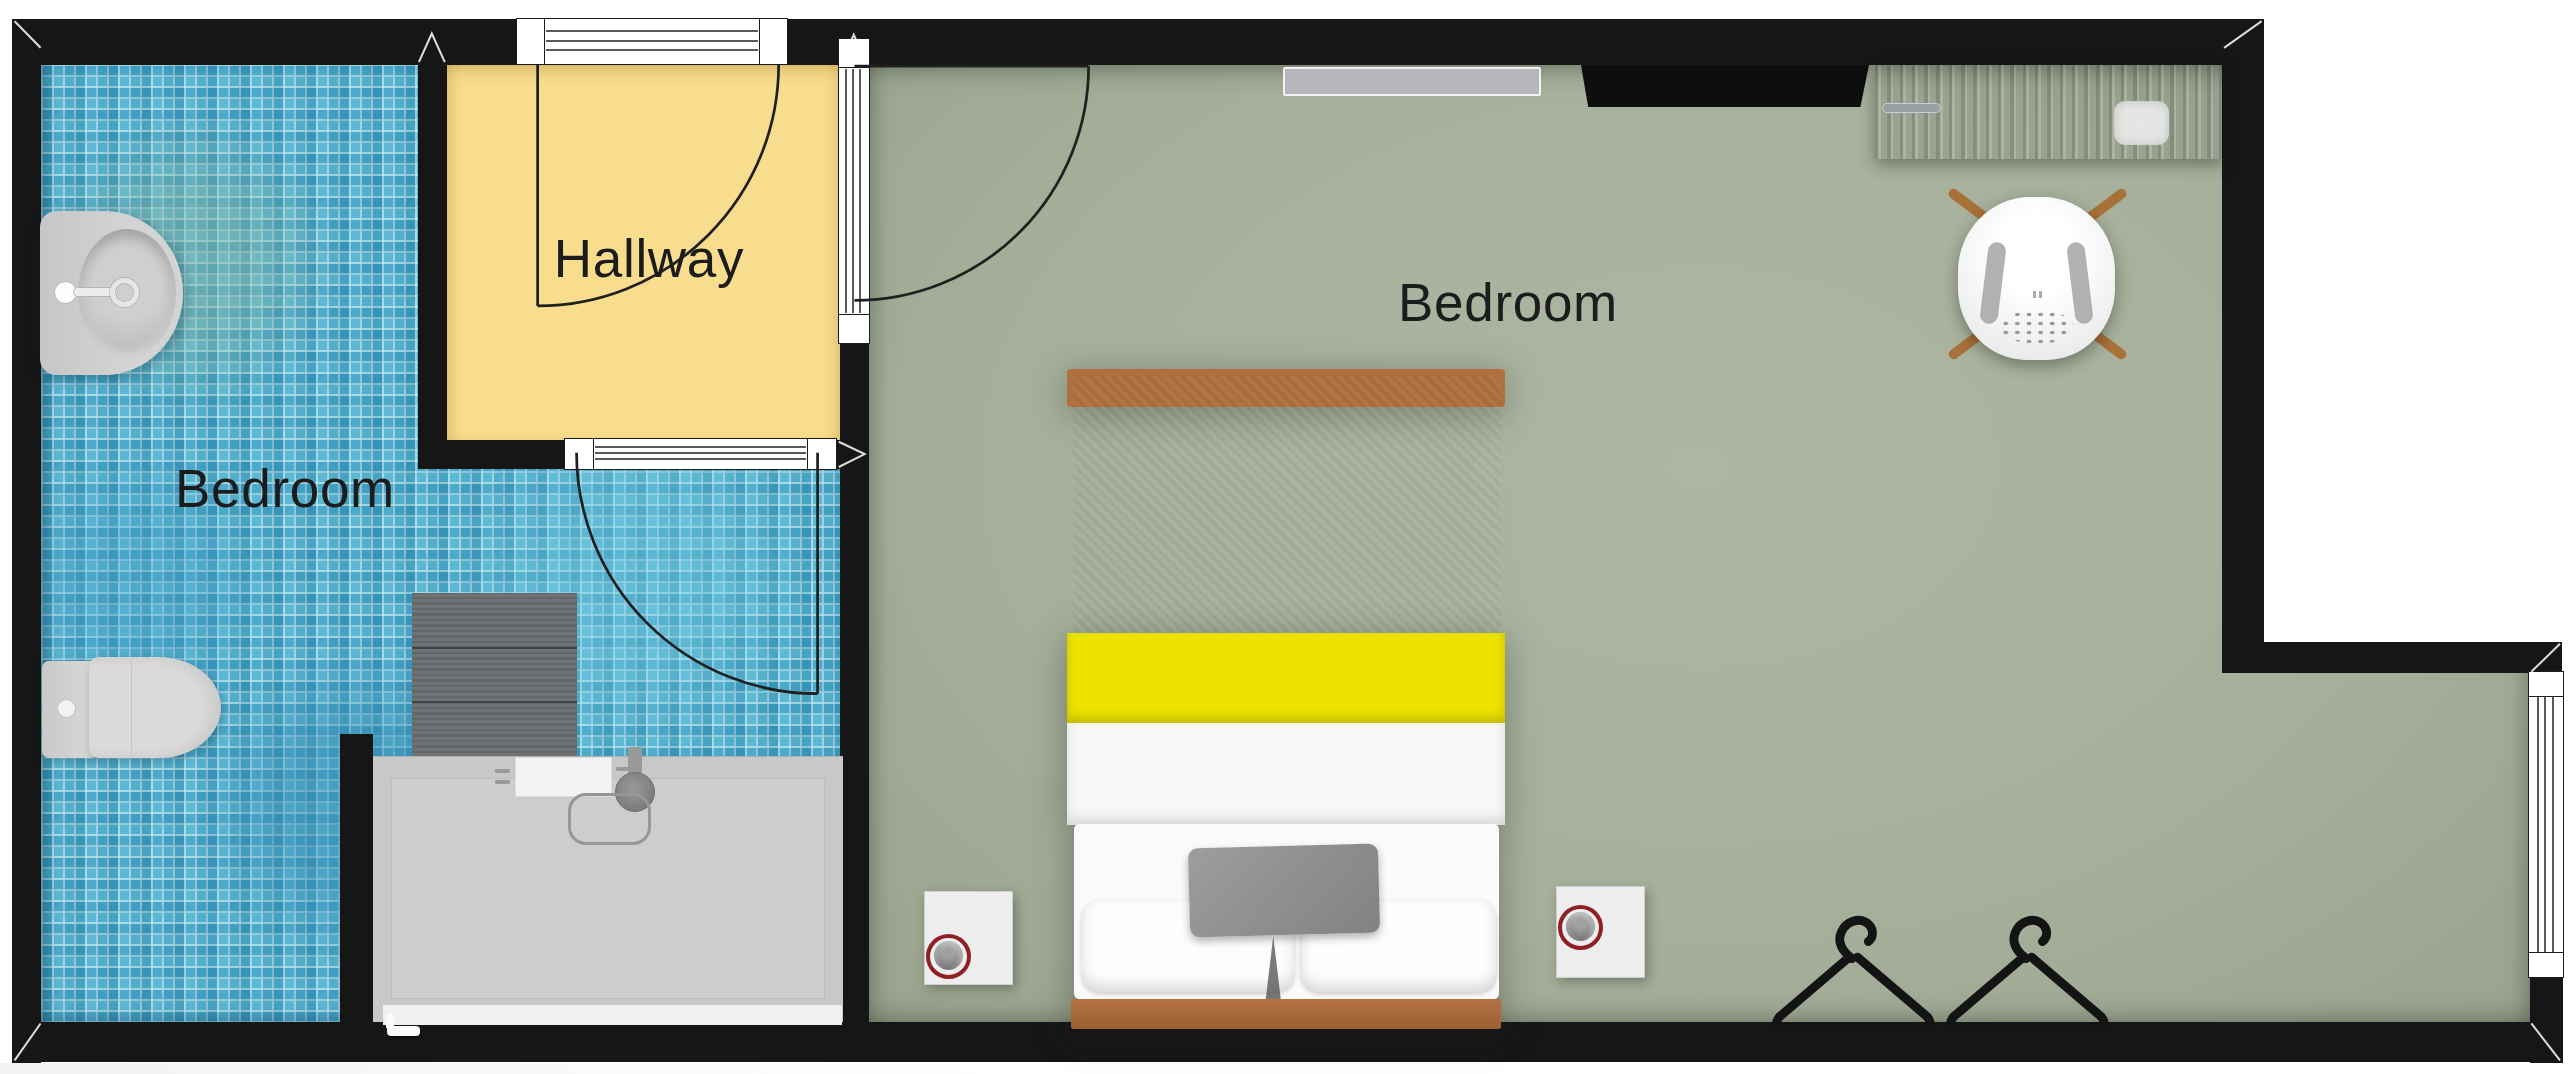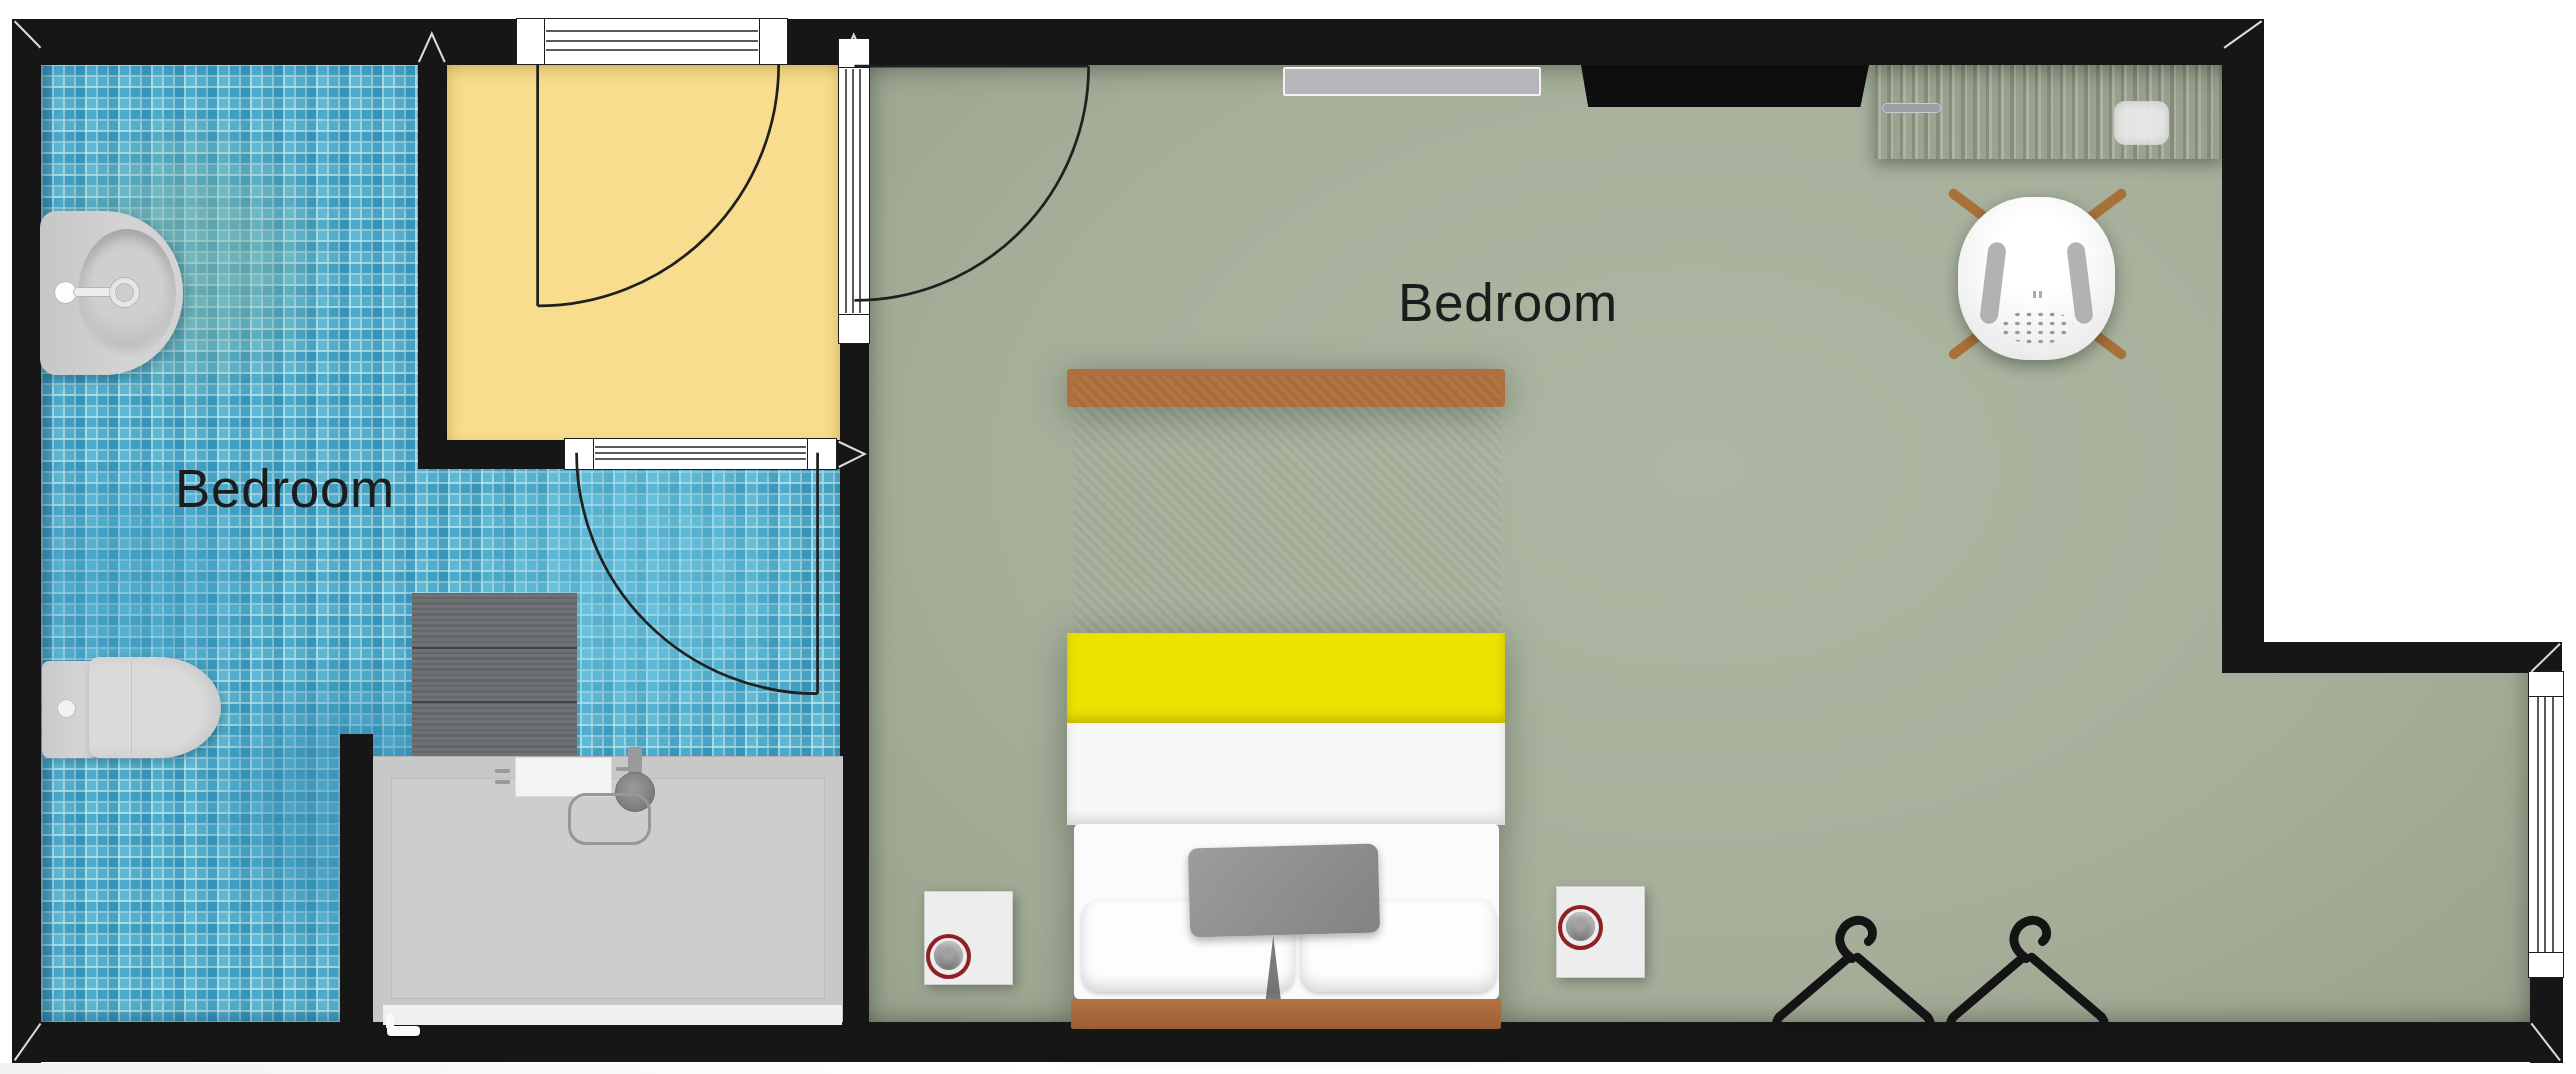--- a/index.html
+++ b/index.html
@@ -327,16 +327,17 @@
       <path d="M 21 1553 L 59 1499"></path>
       <path d="M 3749 1553 L 3707 1499"></path>
       <path d="M 3749 943 L 3707 984"></path>
       <path d="M 613 91 L 632 49 L 651 91"></path>
       <path d="M 1231 93 L 1250 51 L 1269 93"></path>
       <path d="M 1228 647 L 1266 665 L 1228 684"></path>
     </g>
   </svg>
 
   <div class="room-label lbl-bathroom">Bedroom</div>
+  <div class="room-label lbl-hallway">Hallway</div>
   <div class="room-label lbl-bedroom">Bedroom</div>
 
 </div>
 
 
 </body></html>

